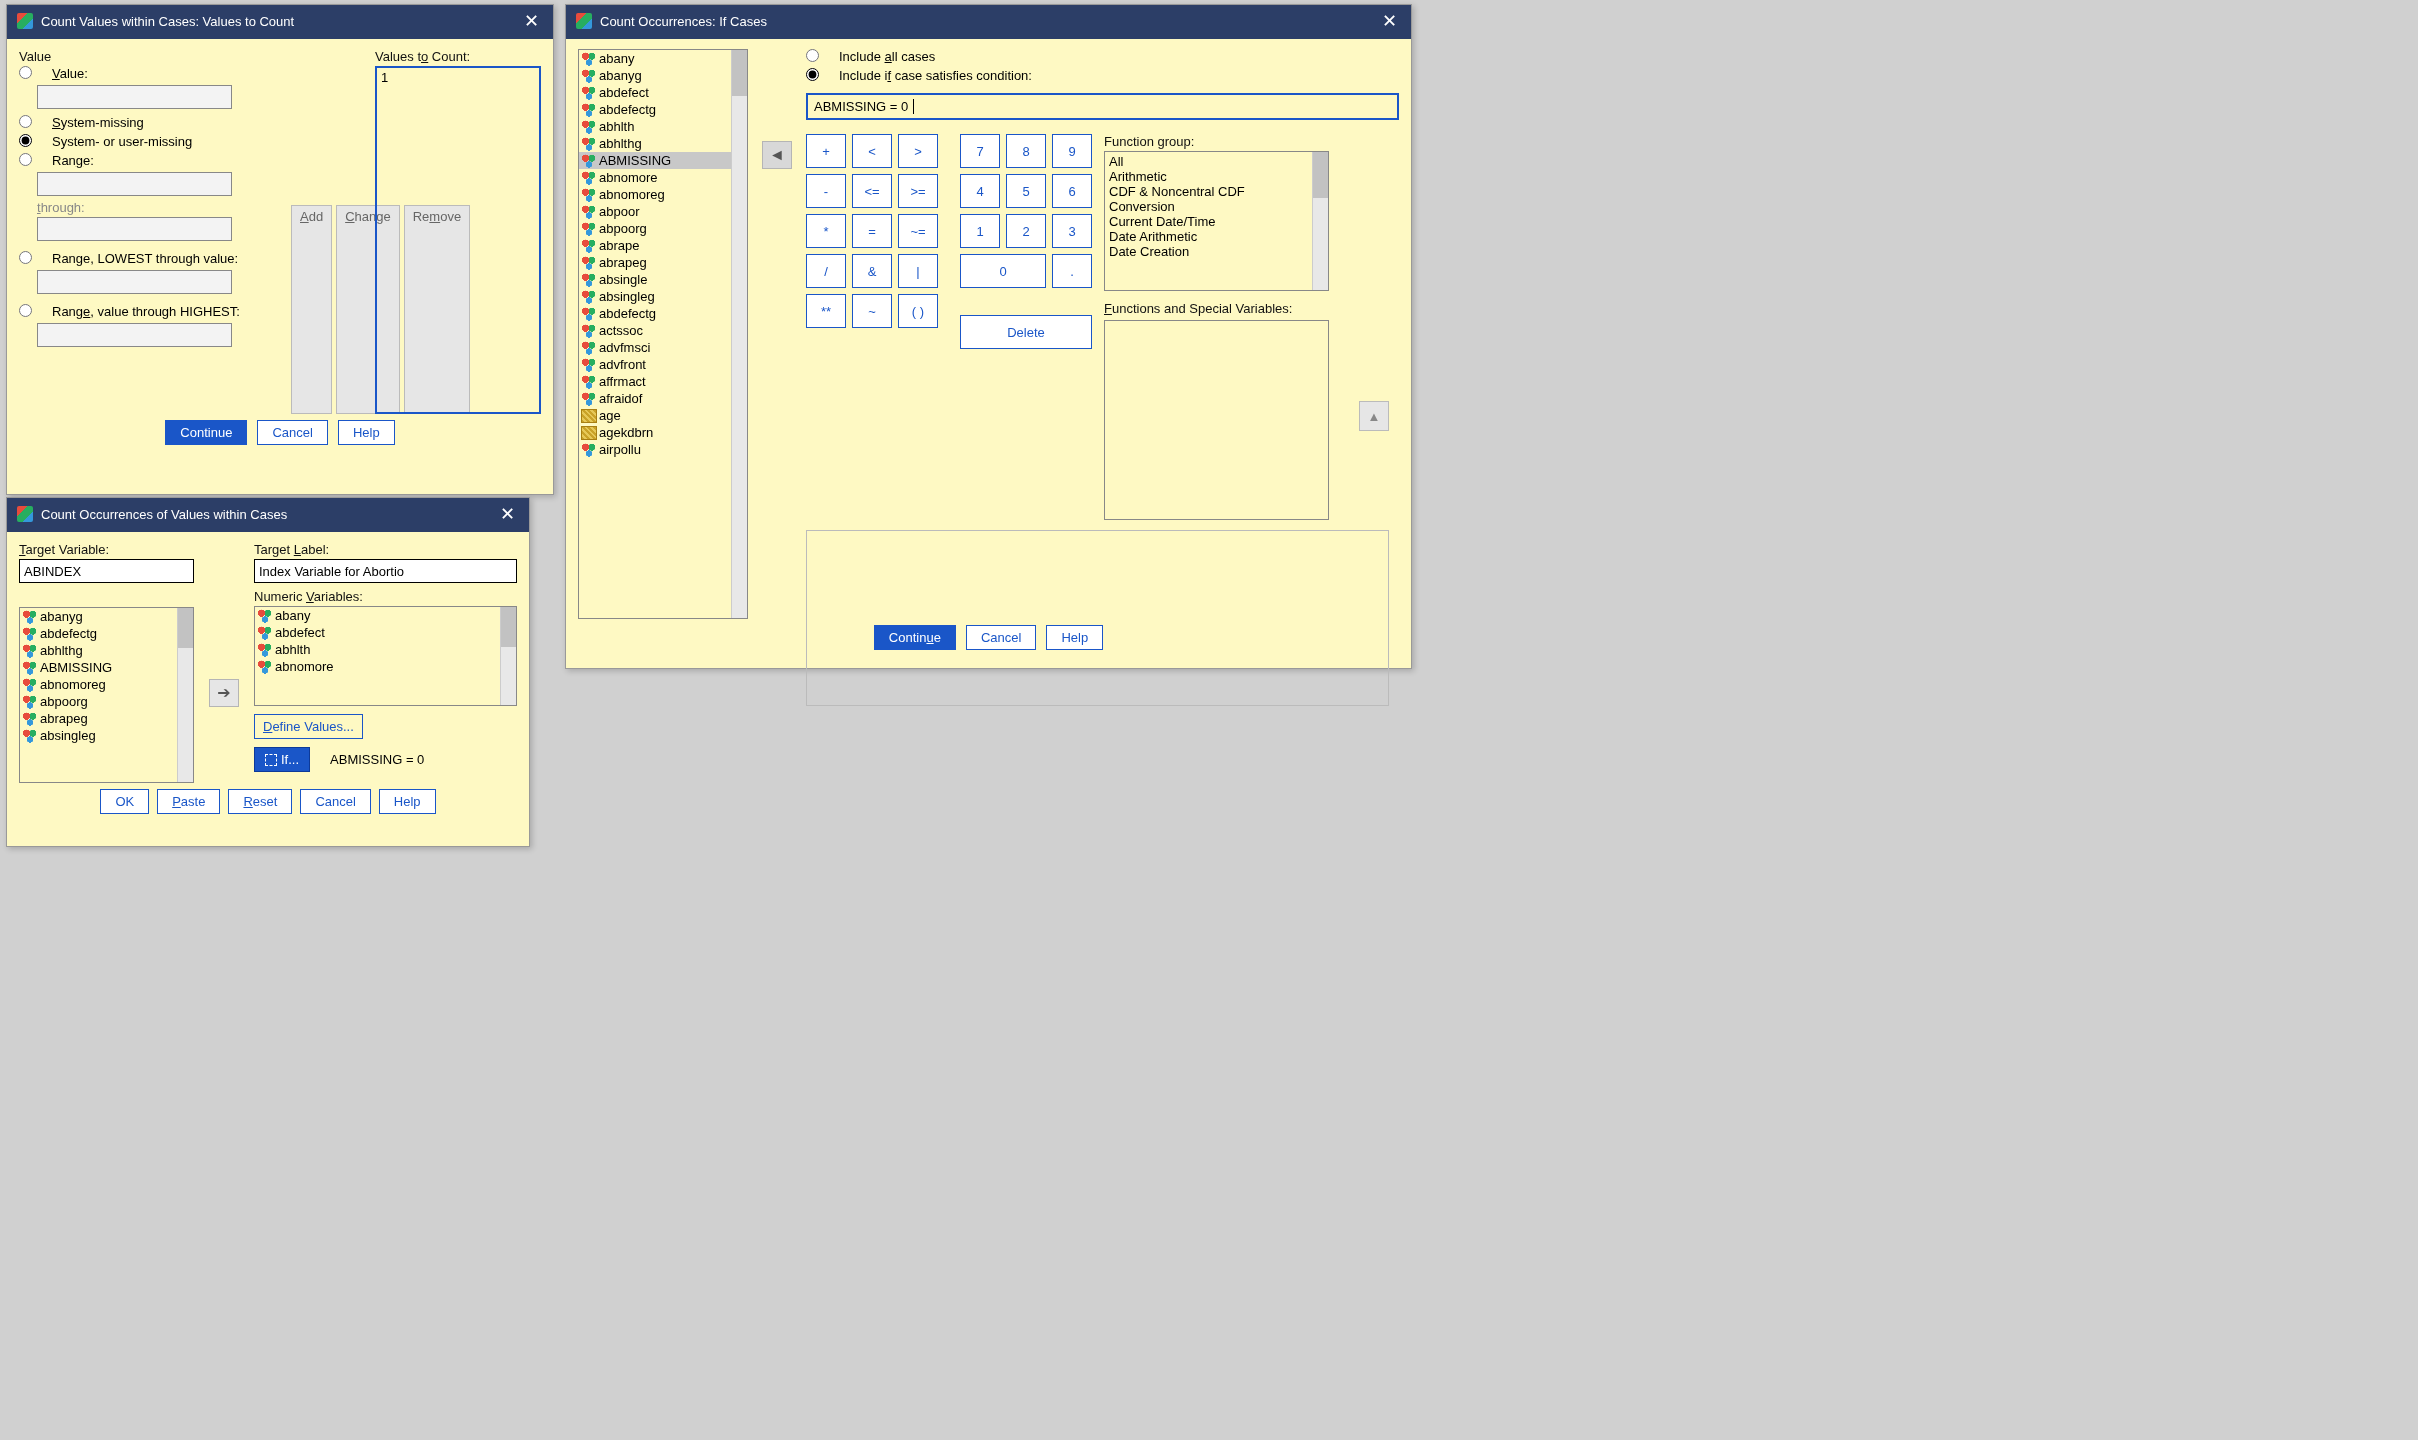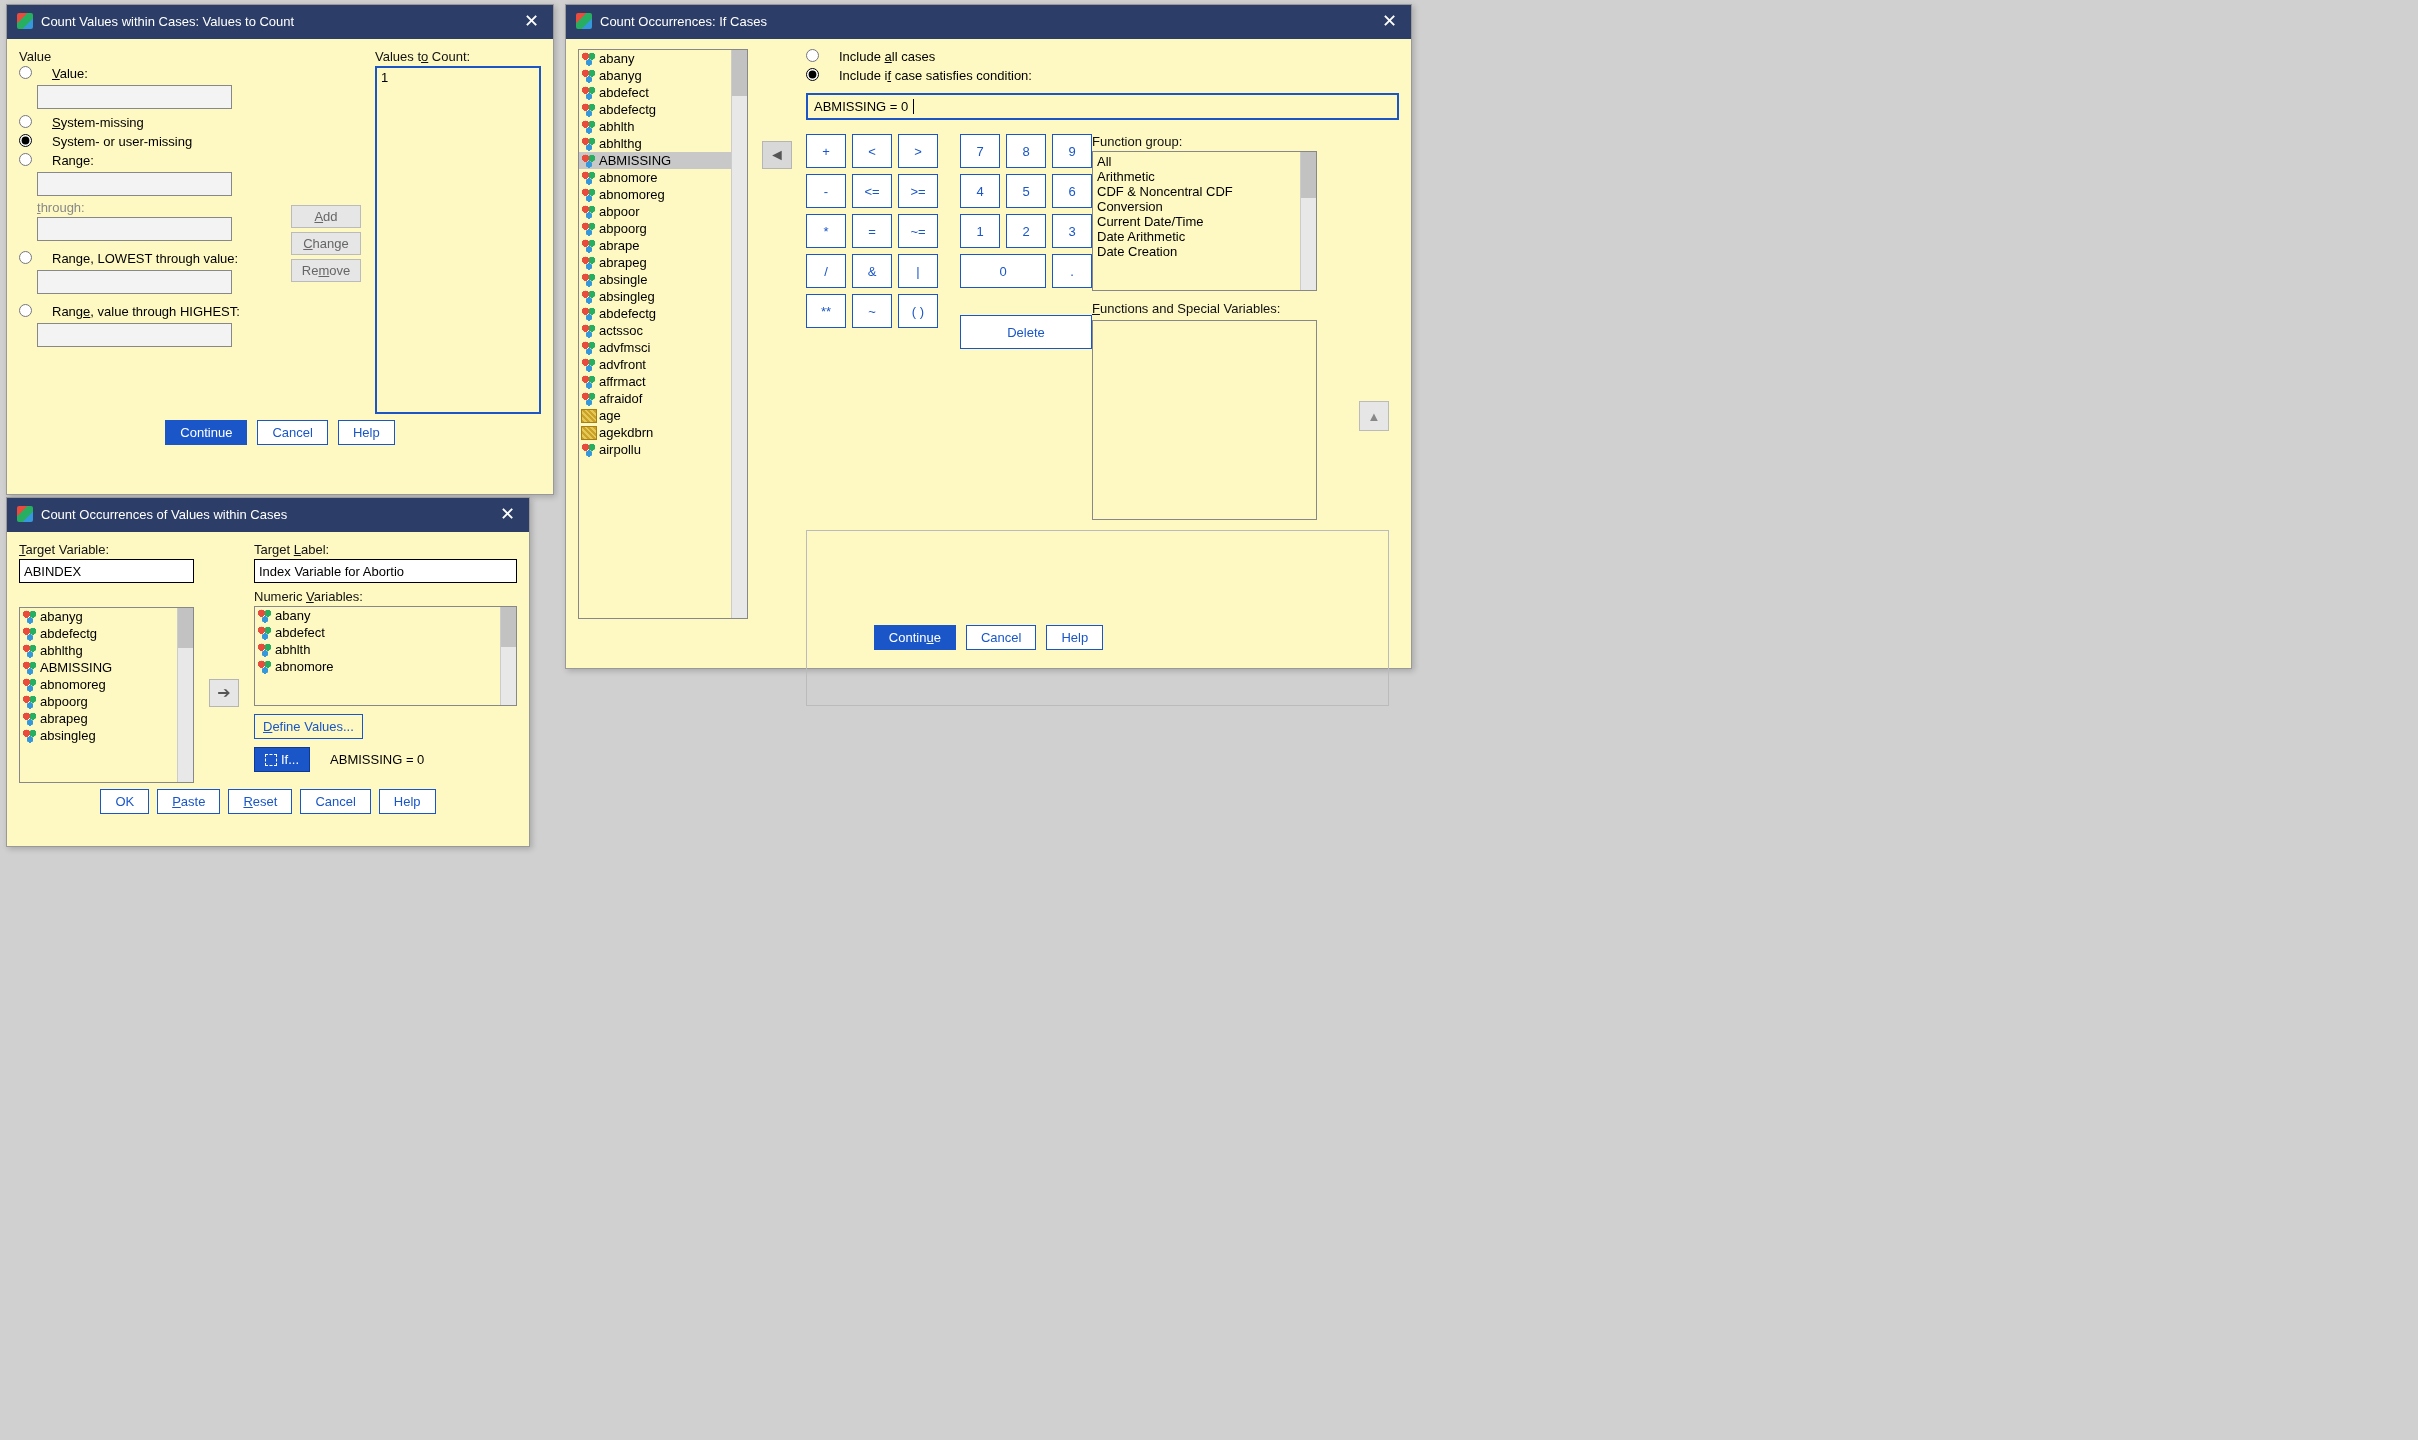--- a/index.html
+++ b/index.html
@@ -31,21 +31,21 @@
   .scroll-wrap { display: flex; }
   .scroll-wrap .sb { width: 16px; background: #e8e8e8; border-left: 1px solid #ccc; position: relative; }
   .scroll-wrap .sb .thumb { position: absolute; left: 0; right: 0; background: #c2c2c2; }
 
   .arrow-btn { width: 30px; height: 28px; background: #e6e6e6; border: 1px solid #b5b5b5; display: flex; align-items: center; justify-content: center; color: #555; font-size: 16px; cursor: pointer; }
 
   
   #dlg1 { left: 6px; top: 4px; width: 548px; height: 491px; }
   #dlg1 .row1 { display: flex; gap: 12px; }
   #dlg1 .leftcol { width: 260px; }
-  #dlg1 .midcol { width: 72px; padding-top: 156px; display: flex; flex-direction: column; gap: 4px; }
+  #dlg1 .midcol { width: 72px; padding-top: 156px; display: flex; flex-direction: row; gap: 4px; }
   #dlg1 .rightcol { flex: 1; }
   #dlg1 .v2c { border: 2px solid #1a56c8; height: 348px; padding: 2px 4px; }
   #dlg1 .smallinput { width: 195px; margin-left: 18px; }
 
   
   #dlg2 { left: 6px; top: 497px; width: 524px; height: 350px; }
   #dlg2 .row { display: flex; gap: 12px; }
   #dlg2 .col-a { width: 175px; }
   #dlg2 .col-b { width: 36px; display:flex; align-items:center; justify-content:center; padding-top: 60px;}
   #dlg2 .col-c { flex:1; }
@@ -60,21 +60,21 @@
   #dlg3 { left: 565px; top: 4px; width: 847px; height: 665px; }
   #dlg3 .row3 { display:flex; gap:10px; height: 570px;}
   #dlg3 .colvars { width: 170px; display:flex; }
   #dlg3 .colarrow { width: 38px; display:flex; flex-direction:column; align-items:center; padding-top: 92px; }
   #dlg3 .colmain { flex:1; display:flex; flex-direction:column; }
   #dlg3 .expr-box { border:2px solid #1a56c8; height: 88px; padding:4px 6px; margin-top:6px;}
   #dlg3 .keypad-row { display:flex; gap:6px; margin-bottom:6px; }
   #dlg3 .kbtn { border:1px solid #1a56c8; color:#1a56c8; background:#fff; width:40px; height:34px; display:flex; align-items:center; justify-content:center; }
   #dlg3 .kbtn.wide { width: 86px; }
   #dlg3 .kbtn.xwide { width: 132px; margin-top: 21px; }
-  #dlg3 .rightpanel { width: 225px; }
+  #dlg3 .rightpanel { width: 225px; margin-left: 12px; }
   #dlg3 .fg-list { border:1px solid #888; height: 140px; padding:0; overflow:hidden;}
   #dlg3 .fsv-list { border:1px solid #888; height: 200px; margin-top:4px;}
   #dlg3 .midflex { display:flex; margin-top:14px; gap:0; }
   #dlg3 .keypad { display:flex; flex-direction:column; }
   #dlg3 .preview-box { border:1px solid #bbb; height: 176px; margin-top:10px; flex:1; margin-right: 10px; }
   #dlg3 .up-arrow-btn { width:30px; height:30px; background:#e6e6e6; border:1px solid #bbb; display:flex; align-items:center; justify-content:center; color:#888; margin-left:8px; align-self:flex-start;}
 
 </style>
 </head>
 <body>

